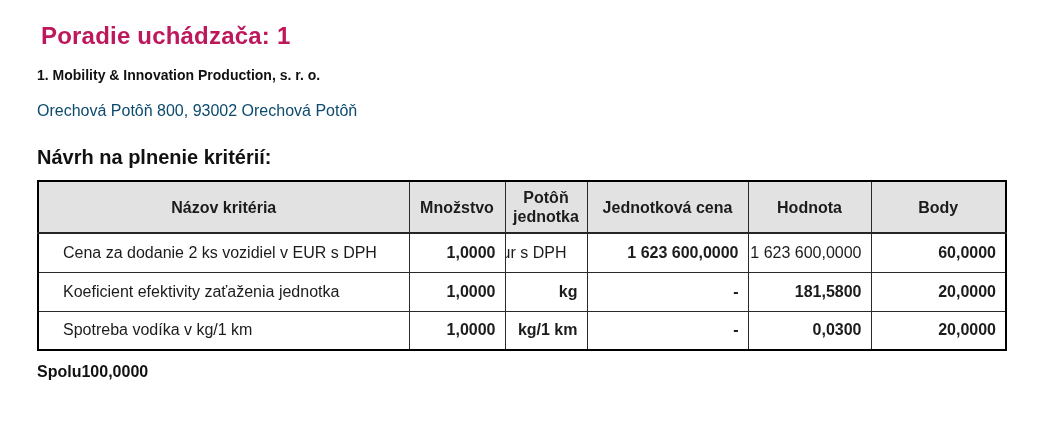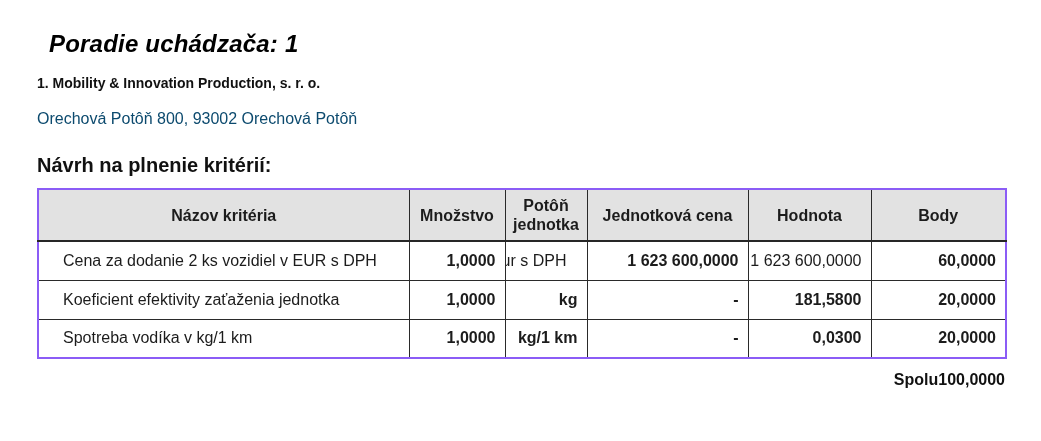--- a/index.html
+++ b/index.html
@@ -8,26 +8,25 @@
     width: 1041px;
     height: 441px;
     background: #ffffff;
     font-family: "Liberation Sans", "DejaVu Sans", sans-serif;
     color: #1a1a1a;
     overflow: hidden;
     box-sizing: border-box;
     padding: 18px 36px 0 37px;
   }
   .doc-title {
-    margin: 12px;
+    margin: 4px;
     font-size: 24px;
     font-weight: bold;
-    color: #000000;
+    color: #be185d;
     letter-spacing: 0.2px;
-    font-style: italic;
   }
   .company-name {
     margin: 17px 0 0 0;
     font-size: 14px;
     font-weight: bold;
     color: #111;
   }
   .company-address {
     margin: 19px 0 0 0;
     font-size: 16px;
@@ -39,21 +38,21 @@
     font-weight: bold;
     color: #111;
   }
   table.criteria {
     margin-top: 11px;
     border-collapse: collapse;
     table-layout: fixed;
     width: 968px;
     font-size: 16px;
     color: #1c1c1c;
-    border: 2px solid #8b5cf6;
+    border: 2px solid #000000;
   }
   table.criteria th, table.criteria td {
     border: 1.5px solid #2a2a2a;
     box-sizing: border-box;
     overflow: hidden;
   }
   table.criteria thead th {
     background: #e2e2e2;
     font-weight: bold;
     text-align: center;
@@ -78,21 +77,21 @@
     top: 50%;
     transform: translateY(-50%);
     white-space: nowrap;
   }
   td.cell-clip .r9 { right: 9px; }
   td.cell-clip .r2 { right: 20px; }
   .summary-row {
     width: 968px;
     margin-top: 12px;
     display: flex;
-    justify-content: flex-end;
+    justify-content: flex-start;
     font-size: 16px;
     font-weight: bold;
     color: #111;
   }
 </style>
 </head>
 <body>
 
 <div class="page">
 

